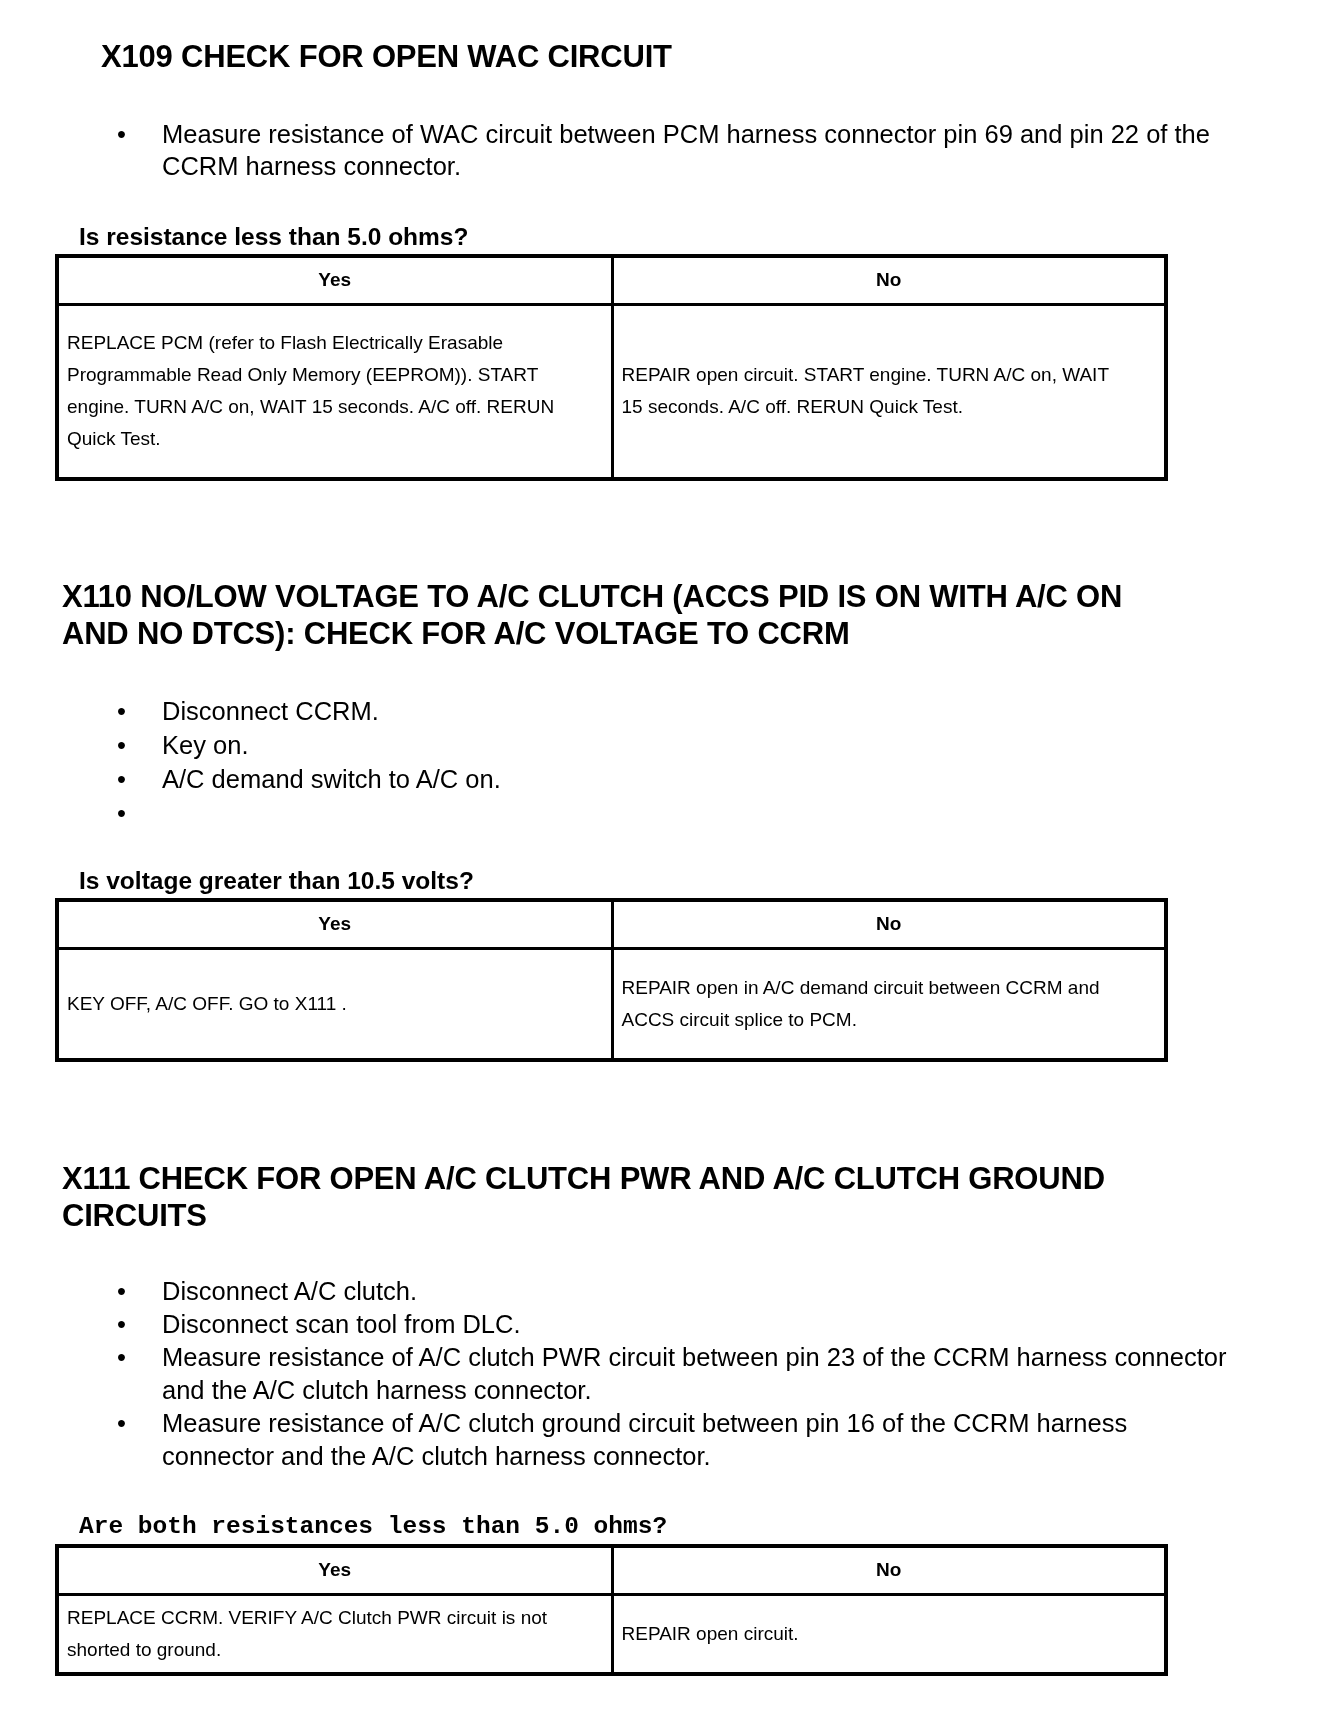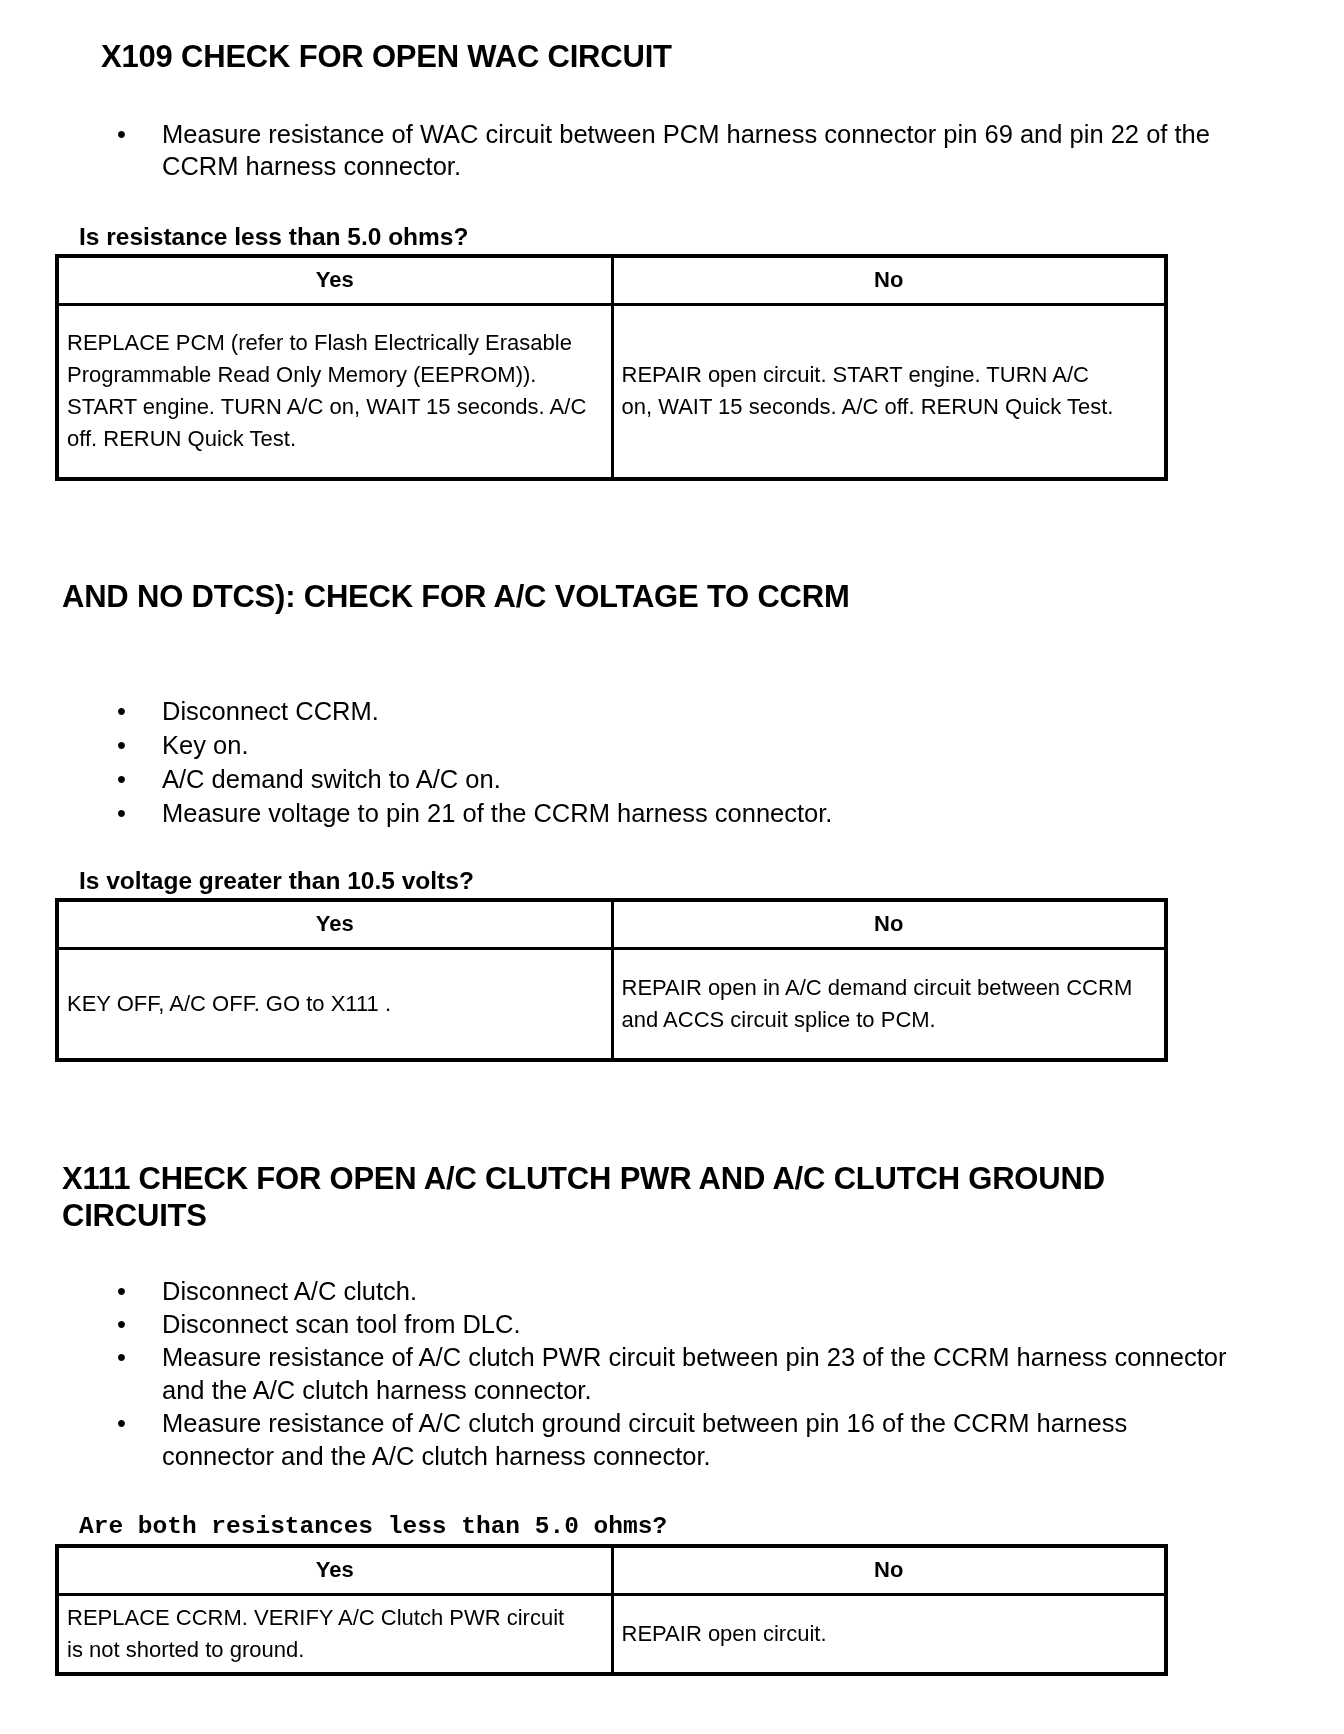--- a/index.html
+++ b/index.html
@@ -5,21 +5,21 @@
   html, body { margin: 0; padding: 0; background: #ffffff; }
   body { width: 1344px; height: 1734px; position: relative; overflow: hidden;
          font-family: "Liberation Sans", sans-serif; color: #000; }
   .abs { position: absolute; }
   .title { font-weight: bold; font-size: 31px; line-height: 37px; left: 62px; width: 1220px; letter-spacing: -0.2px; }
   .bullets { left: 110px; width: 1180px; margin: 0; padding: 0; list-style: none; font-size: 25.5px; line-height: 32px; }
   .bullets li { position: relative; padding-left: 52px; margin: 0; }
   .bullets li .dot { position: absolute; left: 7px; top: 0; }
   .question { left: 79px; font-weight: bold; font-size: 24.5px; line-height: 30px; }
   table.yn { position: absolute; left: 55px; width: 1113px; border-collapse: collapse; border: 4px solid #000; table-layout: fixed; }
-  table.yn th, table.yn td { border: 3px solid #000; font-size: 22px; line-height: 32px; }
+  table.yn th, table.yn td { border: 3px solid #000; font-size: 19px; line-height: 32px; }
   table.yn th { font-weight: bold; text-align: center; padding: 0; height: 44px; }
   table.yn td { text-align: left; vertical-align: middle; padding: 2px 8px; }
   table.yn col.c1 { width: 555px; }
 </style>
 </head>
 <body>
 
 <div class="abs title" style="top:38px;margin-left:39px;">
   <div>X109 CHECK FOR OPEN WAC CIRCUIT</div>
 </div>
@@ -41,28 +41,29 @@
     <th>No</th>
   </tr>
   <tr style="height:175px;margin-top:36px;">
     <td>REPLACE PCM (refer to Flash Electrically Erasable Programmable Read Only Memory (EEPROM)). START engine. TURN A/C on, WAIT 15 seconds. A/C off. RERUN Quick Test.</td>
     <td style="padding-right:40px;">REPAIR open circuit. START engine. TURN A/C on, WAIT 15 seconds. A/C off. RERUN Quick Test.</td>
   </tr>
 </tbody>
   </table>
 
 <div class="abs title" style="top:578px;">
+  <div>X110 NO/LOW VOLTAGE TO A/C CLUTCH (ACCS PID IS ON WITH A/C ON</div>
   <div>AND NO DTCS): CHECK FOR A/C VOLTAGE TO CCRM</div>
 </div>
 
 <ul class="abs bullets" style="top:694px; line-height:34px;">
   <li><span class="dot">•</span><span>Disconnect CCRM.</span></li>
   <li><span class="dot">•</span><span>Key on.</span></li>
   <li><span class="dot">•</span><span>A/C demand switch to A/C on.</span></li>
-  <li><span class="dot">•</span><span>Measure voltage to pin 21 of the CCRM harness connector.</span></li>
+  <li><span class="dot">•</span></li>
 </ul>
 
 <div class="abs question" style="top:866px;">Is voltage greater than 10.5 volts?</div>
 
 <table class="yn" style="top:898px;">
   <colgroup>
       <col class="c1">
       <col>
     </colgroup>
   <tbody>

